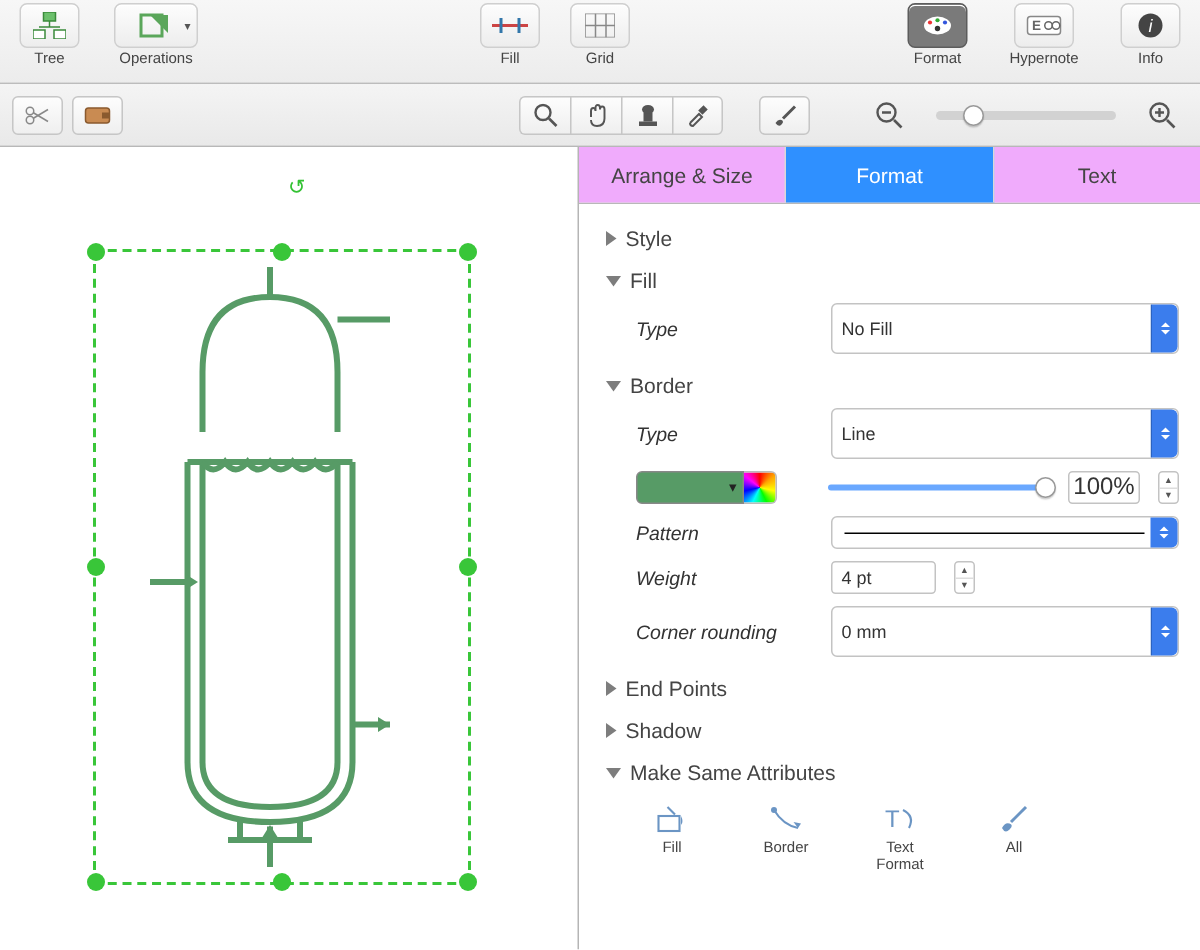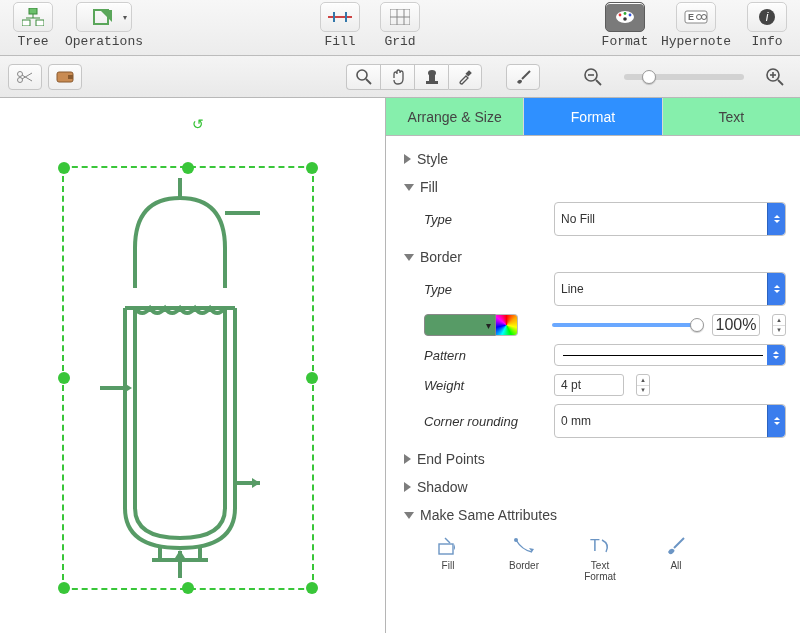--- a/index.html
+++ b/index.html
@@ -6,21 +6,21 @@
   body { width: 800px; height: 633px; background: #fff; overflow: hidden; font-size: 12px; color: #333; }
 
   
   .topbar { height: 56px; background: linear-gradient(#f7f7f7,#ececec); border-bottom: 1px solid #bcbcbc; display: flex; align-items: flex-start; padding: 2px 8px 0; }
   .tb-group { display: flex; gap: 10px; }
   .tb-item { display: flex; flex-direction: column; align-items: center; justify-content: flex-start; width: 50px; cursor: default; }
   .tb-item.wide { width: 72px; }
   .tb-icon { width: 40px; height: 30px; display: flex; align-items: center; justify-content: center; border: 1px solid #cfcfcf; border-radius: 5px; background: linear-gradient(#fdfdfd,#ededed); box-shadow: 0 1px 0 #fff inset; }
   .tb-icon.wide { width: 56px; }
   .tb-icon.dark { background: #7a7a7a; border-color: #5c5c5c; }
-  .tb-label { font-size: 13px; color: #444; margin-top: 2px; font-weight: 400; font-family: Liberation Mono, monospace; }
+  .tb-label { font-size: 10px; color: #444; margin-top: 2px; font-weight: 400; }
   .spacer { flex: 1; }
 
   
   .toolbar2 { height: 42px; background: linear-gradient(#f4f4f4,#e9e9e9); border-bottom: 1px solid #b8b8b8; display: flex; align-items: center; padding: 0 8px; gap: 6px; }
   .sq-btn { width: 34px; height: 26px; border: 1px solid #c6c6c6; border-radius: 4px; background: linear-gradient(#fdfdfd,#efefef); display: flex; align-items: center; justify-content: center; cursor: default; }
   .sq-cluster { display: flex; }
   .sq-cluster .sq-btn { border-radius: 0; border-right: none; }
   .sq-cluster .sq-btn:first-child { border-top-left-radius: 4px; border-bottom-left-radius: 4px; }
   .sq-cluster .sq-btn:last-child { border-top-right-radius: 4px; border-bottom-right-radius: 4px; border-right: 1px solid #c6c6c6; }
   .zoom-slider { width: 120px; height: 6px; background: #d2d2d2; border-radius: 3px; position: relative; margin: 0 8px; }
@@ -37,21 +37,21 @@
   .sel-box { position: absolute; left: 62px; top: 68px; width: 252px; height: 424px; border: 2px dashed #39c639; }
   .sel-handle { position: absolute; width: 12px; height: 12px; background: #39c639; border-radius: 50%; }
   
   .h-tl{left:-6px;top:-6px}.h-tm{left:calc(50% - 6px);top:-6px}.h-tr{right:-6px;top:-6px}
   .h-ml{left:-6px;top:calc(50% - 6px)}.h-mr{right:-6px;top:calc(50% - 6px)}
   .h-bl{left:-6px;bottom:-6px}.h-bm{left:calc(50% - 6px);bottom:-6px}.h-br{right:-6px;bottom:-6px}
   .vessel { position: absolute; left: 100px; top: 80px; width: 160px; height: 400px; }
 
   
   .insp-tabs { height: 38px; display: flex; border-bottom: 1px solid #b8b8b8; }
-  .insp-tab { flex: 1; display: flex; align-items: center; justify-content: center; font-size: 14px; color: #444; border-right: 1px solid #d8d8d8; background: #86efac; cursor: default; }
+  .insp-tab { flex: 1; display: flex; align-items: center; justify-content: center; font-size: 14px; color: #444; border-right: 1px solid #d8d8d8; background: #f0abfc; cursor: default; }
   .insp-tab.active { background: #2f90ff; color: #fff; }
   .insp-tab:last-child { border-right: none; }
 
   .insp-body { padding: 12px 14px 8px 18px; overflow: auto; }
   .section { margin-bottom: 6px; }
   .sec-header { display: flex; align-items: center; gap: 6px; font-size: 14px; color: #444; padding: 3px 0; cursor: default; }
   .tri { display: inline-block; width: 0; height: 0; border-style: solid; }
   .tri.closed { border-width: 5px 0 5px 7px; border-color: transparent transparent transparent #7d7d7d; }
   .tri.open { border-width: 7px 5px 0 5px; border-color: #7d7d7d transparent transparent transparent; }
 

